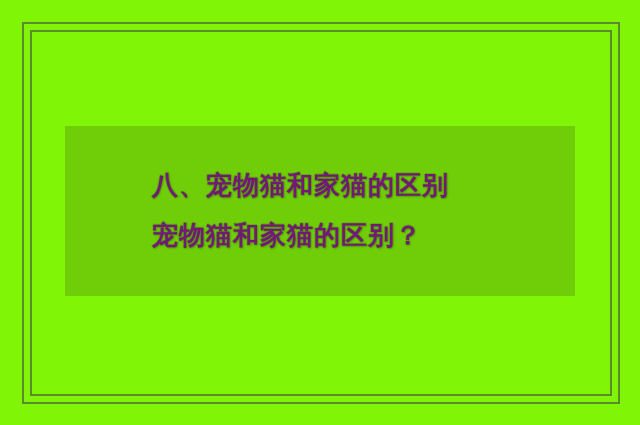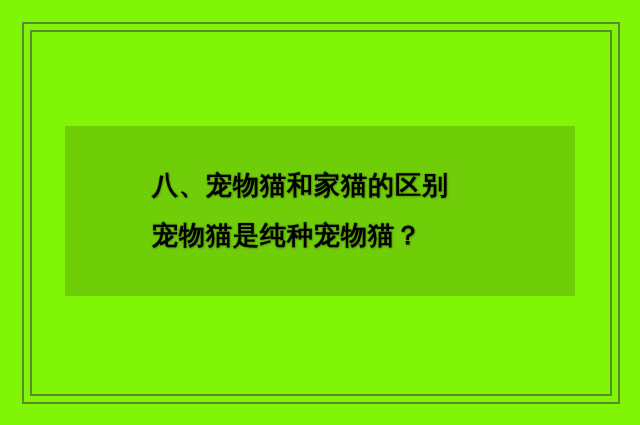--- a/index.html
+++ b/index.html
@@ -61,21 +61,21 @@
   
   .headline {
     position: absolute;
     left: 87px;
     top: 34px;
     width: 420px;
   }
 
   .headline-line {
     display: block;
-    color: #000000;
+    color: #701a75;
     font-family: "DejaVu Sans", "Liberation Sans", sans-serif;
     font-size: 26px;
     font-weight: bold;
     line-height: 50px;
     letter-spacing: 1px;
     white-space: nowrap;
     text-shadow:
        1px  0   0 rgba(90, 150, 10, 0.55),
       -1px  0   0 rgba(90, 150, 10, 0.55),
        0    1px 0 rgba(90, 150, 10, 0.55),
@@ -87,17 +87,17 @@
 <body>
 
 <div class="poster">
 
   <div class="frame-outer"></div>
   <div class="frame-inner"></div>
 
   <div class="caption-panel">
     <div class="headline">
       <span class="headline-line">八、宠物猫和家猫的区别</span>
-      <span class="headline-line">宠物猫是纯种宠物猫？</span>
+      <span class="headline-line">宠物猫和家猫的区别？</span>
     </div>
   </div>
 
 </div>
 
 </body></html>

